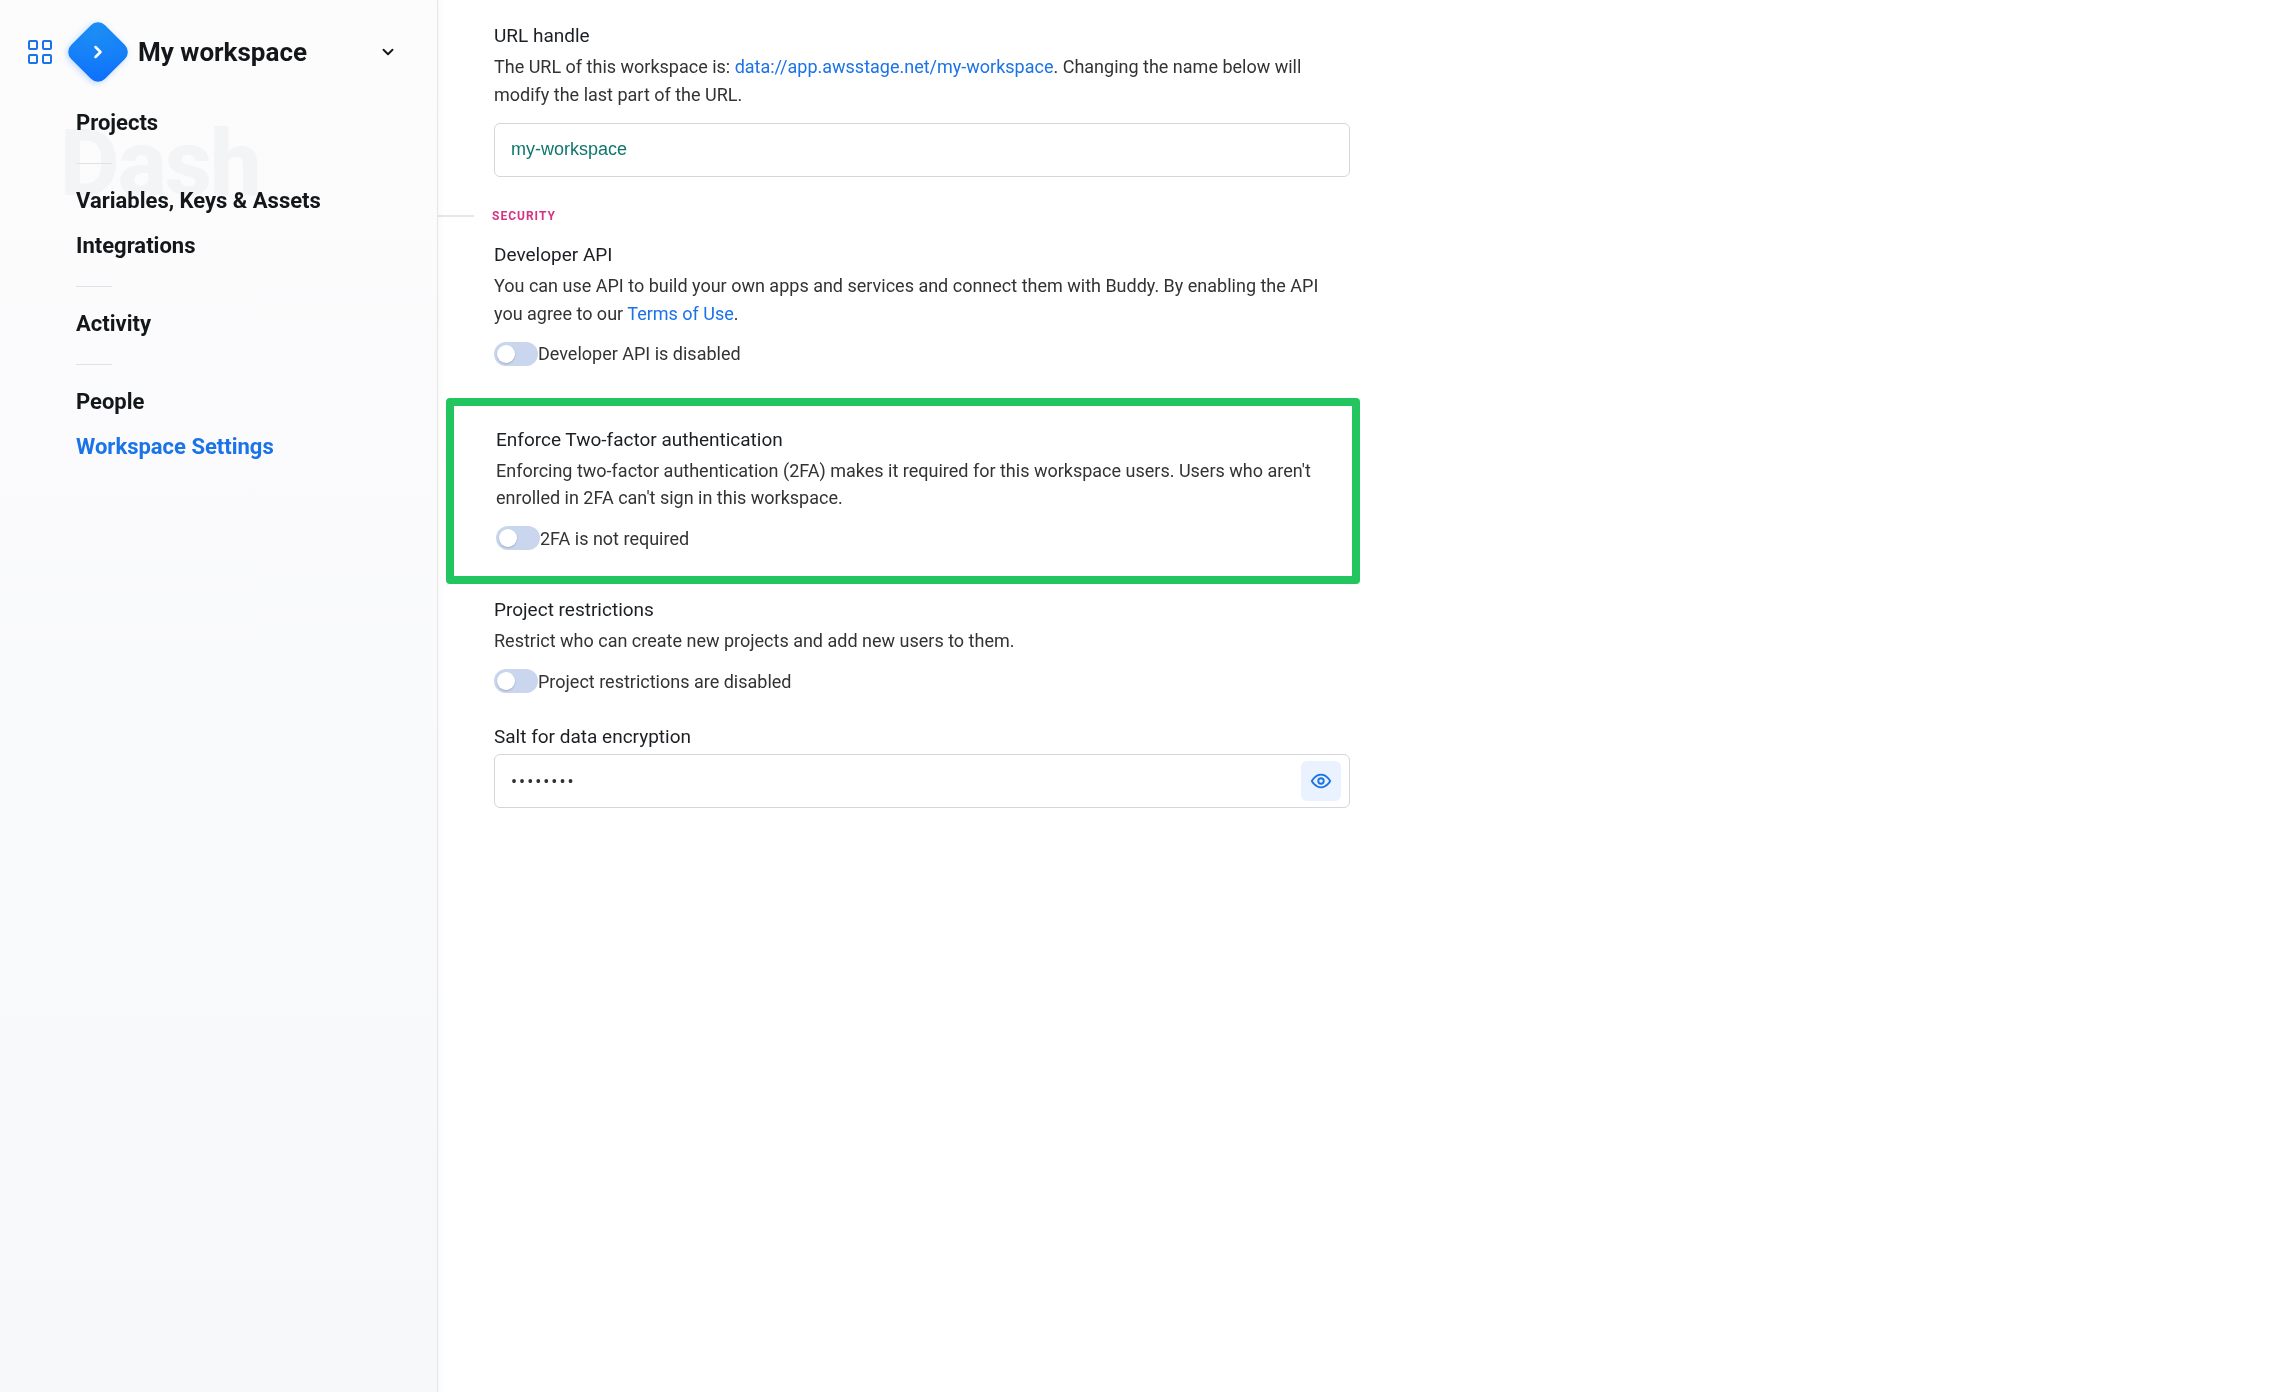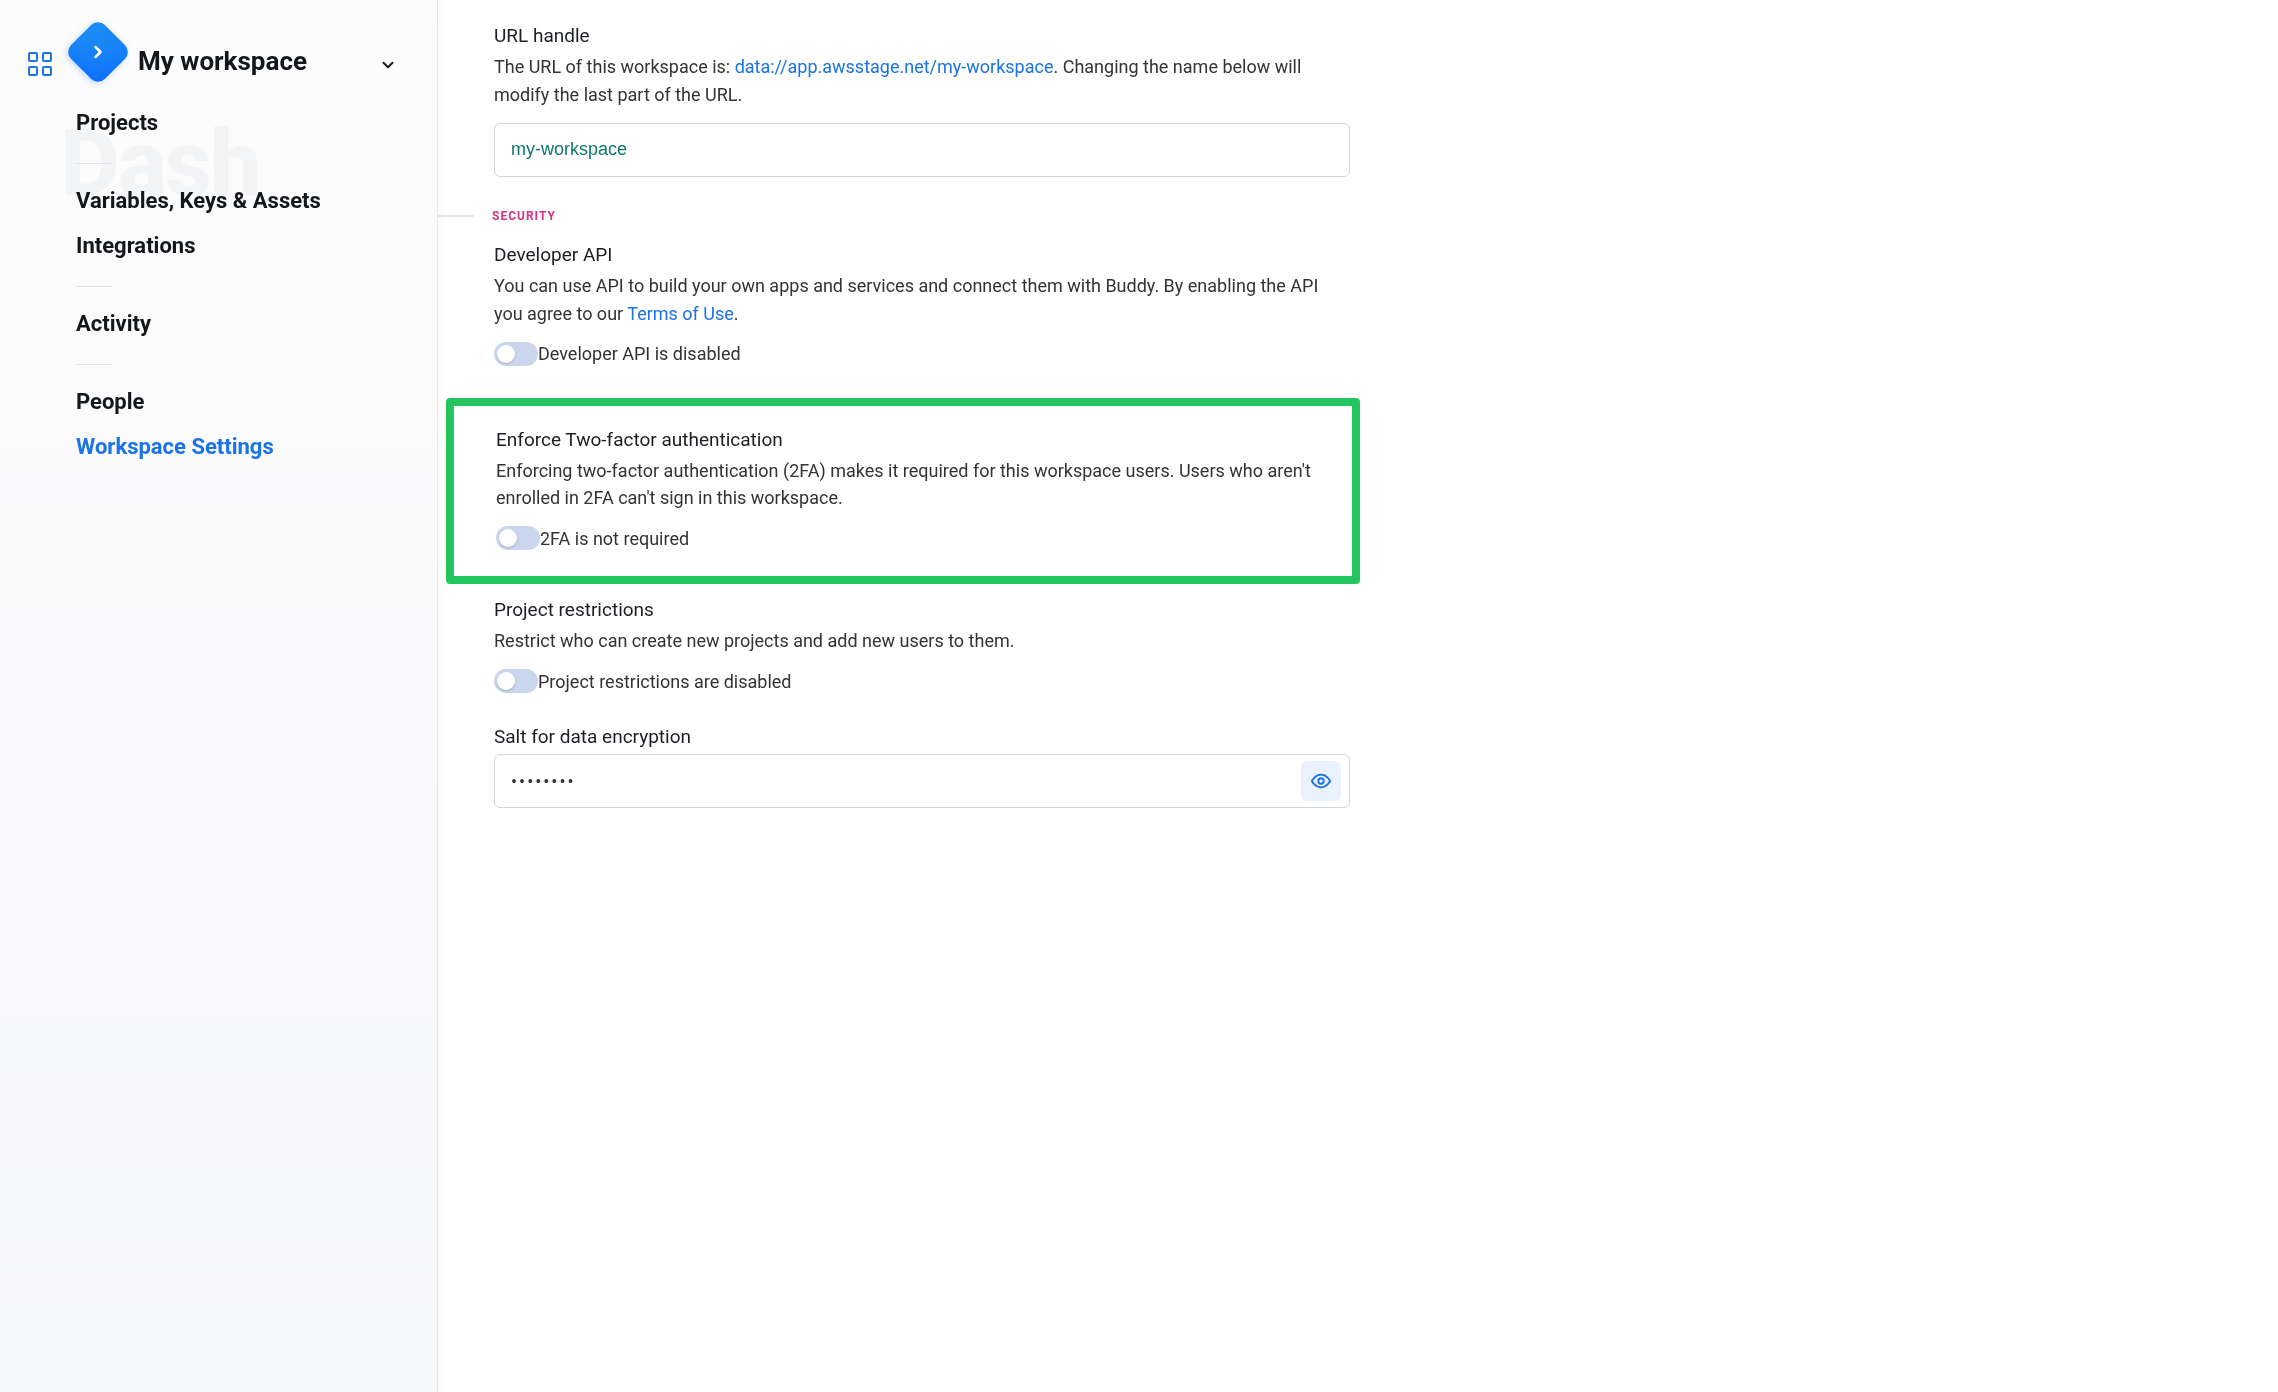--- a/index.html
+++ b/index.html
@@ -17,21 +17,21 @@
     width: 438px;
     flex-shrink: 0;
     background: linear-gradient(180deg, #fcfcfd 0%, #f7f8fa 100%);
     border-right: 1px solid #e5e6e8;
     padding: 28px 0 0 0;
     box-shadow: 2px 0 6px rgba(0,0,0,0.03);
     position: relative;
   }
   .ws-header {
     display: flex;
-    align-items: flex-end;
+    align-items: center;
     padding: 0 28px 24px 28px;
     position: relative;
   }
   .apps-icon {
     display: grid;
     grid-template-columns: repeat(2, 10px);
     grid-template-rows: repeat(2, 10px);
     gap: 4px;
     margin-right: 22px;
   }

